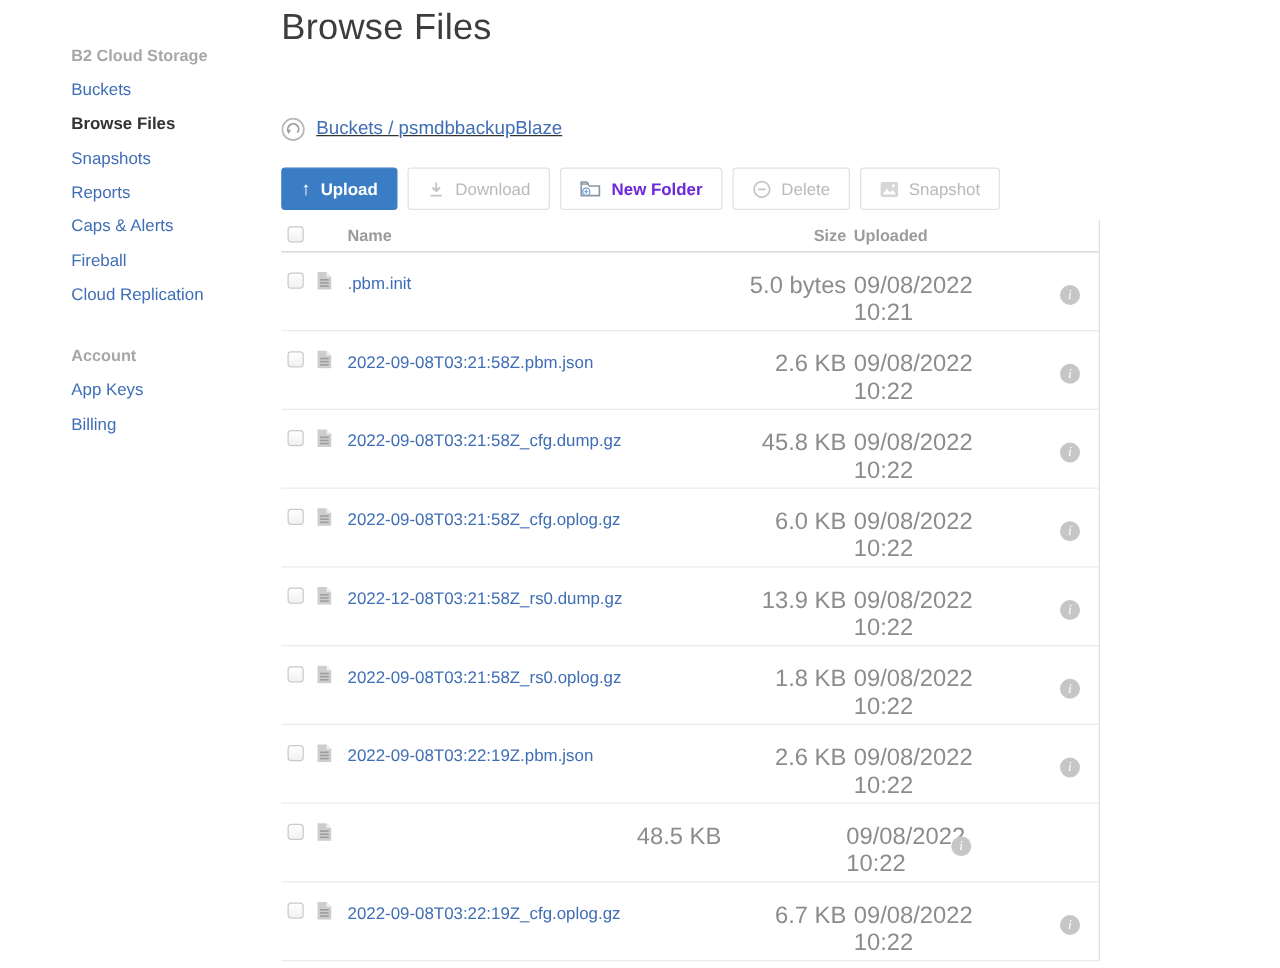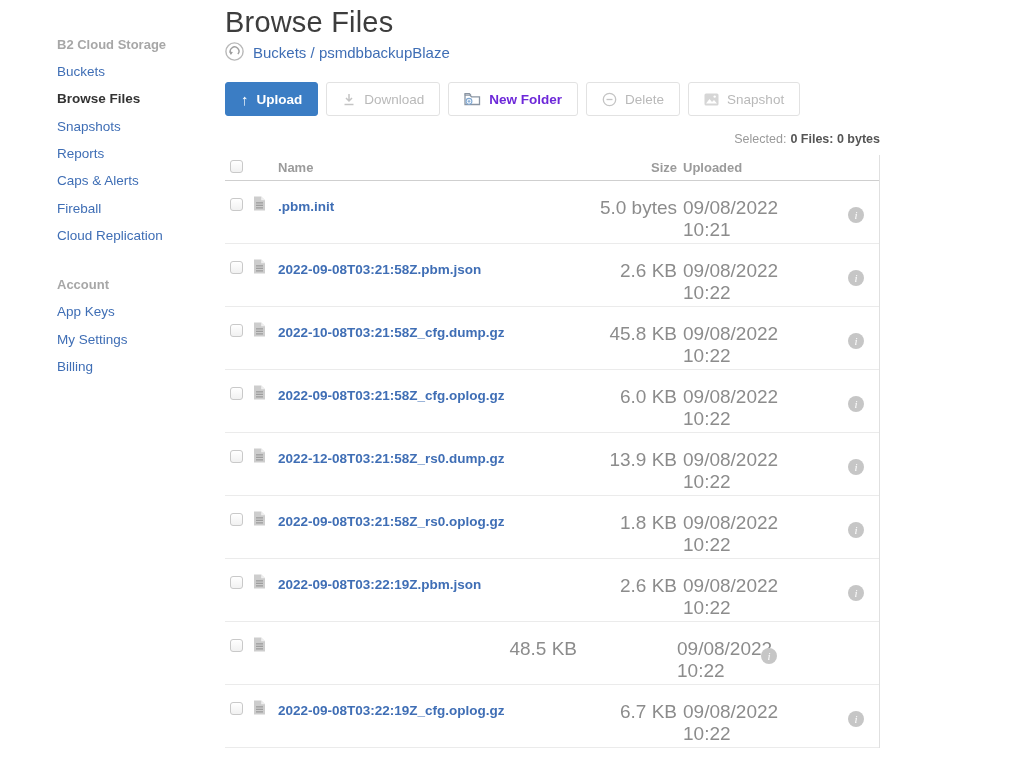--- a/index.html
+++ b/index.html
@@ -26,21 +26,21 @@
     color:#a7a7a7;font-size:13px;font-weight:bold;}
   .side-item{height:27.3px;display:flex;align-items:center;
     color:var(--link);font-size:13.5px;cursor:pointer;white-space:nowrap;}
   .side-item.active{color:var(--active-text);font-weight:bold;cursor:default;}
 
   
   .main{flex:1;padding-top:2px;}
   .page-title{margin:0;font-size:29px;line-height:40px;font-weight:300;
     color:#3d3d3d;letter-spacing:.2px;}
 
-  .breadcrumb{display:flex;align-items:flex-end;height:19px;}
+  .breadcrumb{margin-top:52px;display:flex;align-items:flex-start;height:19px;text-decoration:underline;}
   .breadcrumb .crumb-text{margin-left:9px;font-size:15px;color:var(--link);}
   .breadcrumb a{color:var(--link);text-decoration:none;cursor:pointer;}
   .back-icon{width:19px;height:19px;display:inline-flex;}
 
   .toolbar{margin-top:21px;display:flex;gap:8px;}
   .btn{height:34px;padding:0 15px;border-radius:3px;border:1px solid #e2e2e2;
     background:#fff;display:inline-flex;align-items:center;gap:8px;
     font-size:13.5px;font-family:inherit;cursor:pointer;}
   .btn.primary{background:var(--accent);border-color:var(--accent);
     color:#fff;font-weight:600;}
@@ -60,21 +60,21 @@
     color:var(--muted);font-size:13px;font-weight:bold;}
   .t-header .col-check{padding-left:5px;}
   .col-size{text-align:right;}
   .t-row{height:63px;border-bottom:1px solid var(--row-border);align-items:start;}
   .t-row .col-check{padding:16px 0 0 5px;}
   .t-row .col-icon{padding-top:15px;}
   .t-row .col-name{padding-top:16px;}
   .t-row .col-size{padding-top:16px;color:#8c8c8c;font-size:19px;}
   .t-row .col-date{padding-top:16px;color:#8c8c8c;font-size:19px;}
   .t-row .col-info{padding:26px 16px 0 0;display:flex;justify-content:flex-end;}
-  .file-link{color:var(--link);font-size:13.5px;text-decoration:none;cursor:pointer;font-weight:bold;}
+  .file-link{color:var(--link);font-size:13.5px;text-decoration:none;cursor:pointer;}
 
   .cbx{appearance:none;-webkit-appearance:none;margin:0;width:13px;height:13px;
     border:1px solid #c9c9c9;border-radius:3px;
     background:linear-gradient(#ffffff,#f1f1f1);cursor:pointer;}
   .info-badge{width:16px;height:16px;border-radius:50%;background:#c6c6c6;
     color:#fff;font-style:italic;font-family:"Liberation Serif",serif;
     font-size:11px;line-height:16px;text-align:center;cursor:pointer;
     user-select:none;}
 </style>
 </head>
@@ -92,21 +92,20 @@
           <div class="side-item">Reports</div>
           <div class="side-item">Caps &amp; Alerts</div>
           <div class="side-item">Fireball</div>
           <div class="side-item">Cloud Replication</div>
         </div>
   </div>
       <div class="side-section">
     <div class="side-header">Account</div>
     <div>
           <div class="side-item">App Keys</div>
-          <div class="side-item">My Settings</div>
           <div class="side-item">Billing</div>
         </div>
   </div>
     </nav>
 
   <div class="main">
     <h1 class="page-title">Browse Files</h1>
 
     <div class="breadcrumb">
       <span class="back-icon">
@@ -159,23 +158,20 @@
             <rect x="0.5" y="0.5" width="14" height="12" rx="1.5" fill="#d6d6d6"></rect>
             <path d="M2 10.5 L5.5 6 L8 9 L10 7 L13 10.5 Z" fill="#ffffff"></path>
             <circle cx="10.7" cy="3.6" r="1.2" fill="#ffffff"></circle>
           </svg>
         </span>
         <span>Snapshot</span>
       </button>
     </div>
 
     <div class="table-area">
-      <div class="selected-line">
-        <span>Selected:</span><span class="sel-value">0 Files: 0 bytes</span>
-      </div>
 
       <div class="file-table">
         <div class="t-header grid-cols">
           <span class="col-check"><input type="checkbox" class="cbx" style=""></span>
           <span class="col-icon"></span>
           <span class="col-name">Name</span>
           <span class="col-size">Size</span>
           <span></span>
           <span class="col-date">Uploaded</span>
           <span></span>
@@ -223,21 +219,21 @@
     <span class="col-check"><input type="checkbox" class="cbx" style=""></span>
     <span class="col-icon">
       <svg width="13" height="15" viewBox="0 0 13 15">
         <path d="M1 0.5 H8.2 L12 4.3 V14.5 H1 Z" fill="#cdcdcd"></path>
         <path d="M8.2 0.5 L12 4.3 H8.2 Z" fill="#efefef"></path>
         <rect x="3" y="6.2" width="7" height="1.3" fill="#9e9e9e"></rect>
         <rect x="3" y="8.7" width="7" height="1.3" fill="#9e9e9e"></rect>
         <rect x="3" y="11.2" width="7" height="1.3" fill="#9e9e9e"></rect>
       </svg>
     </span>
-    <span class="col-name"><a class="file-link">2022-10-08T03:21:58Z_cfg.dump.gz</a></span>
+    <span class="col-name"><a class="file-link">2022-09-08T03:21:58Z_cfg.dump.gz</a></span>
     <span class="col-size">45.8 KB</span>
     <span></span>
     <span class="col-date">09/08/2022 10:22</span>
     <span class="col-info">
                 <span class="info-badge">i</span>
               </span>
   </div>
             <div class="t-row grid-cols">
     <span class="col-check"><input type="checkbox" class="cbx" style=""></span>
     <span class="col-icon">

